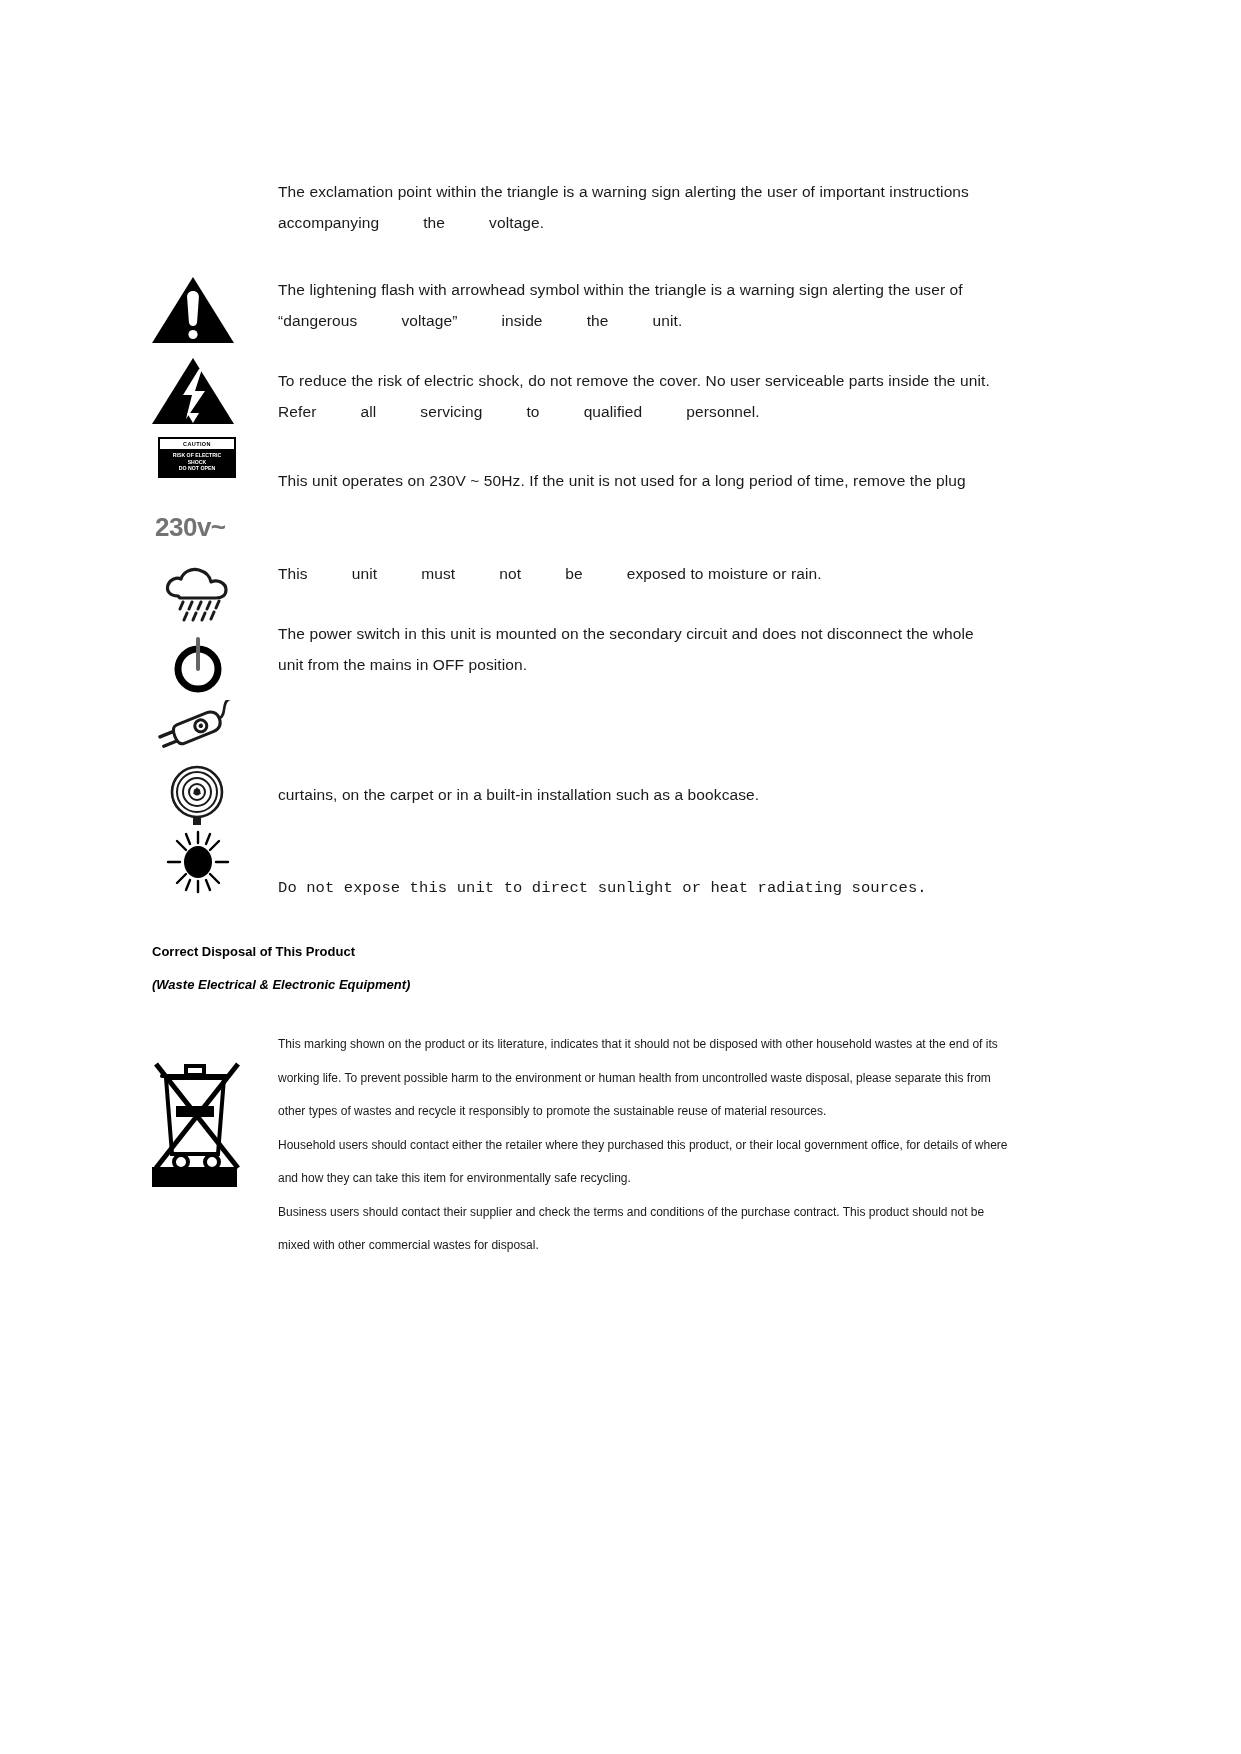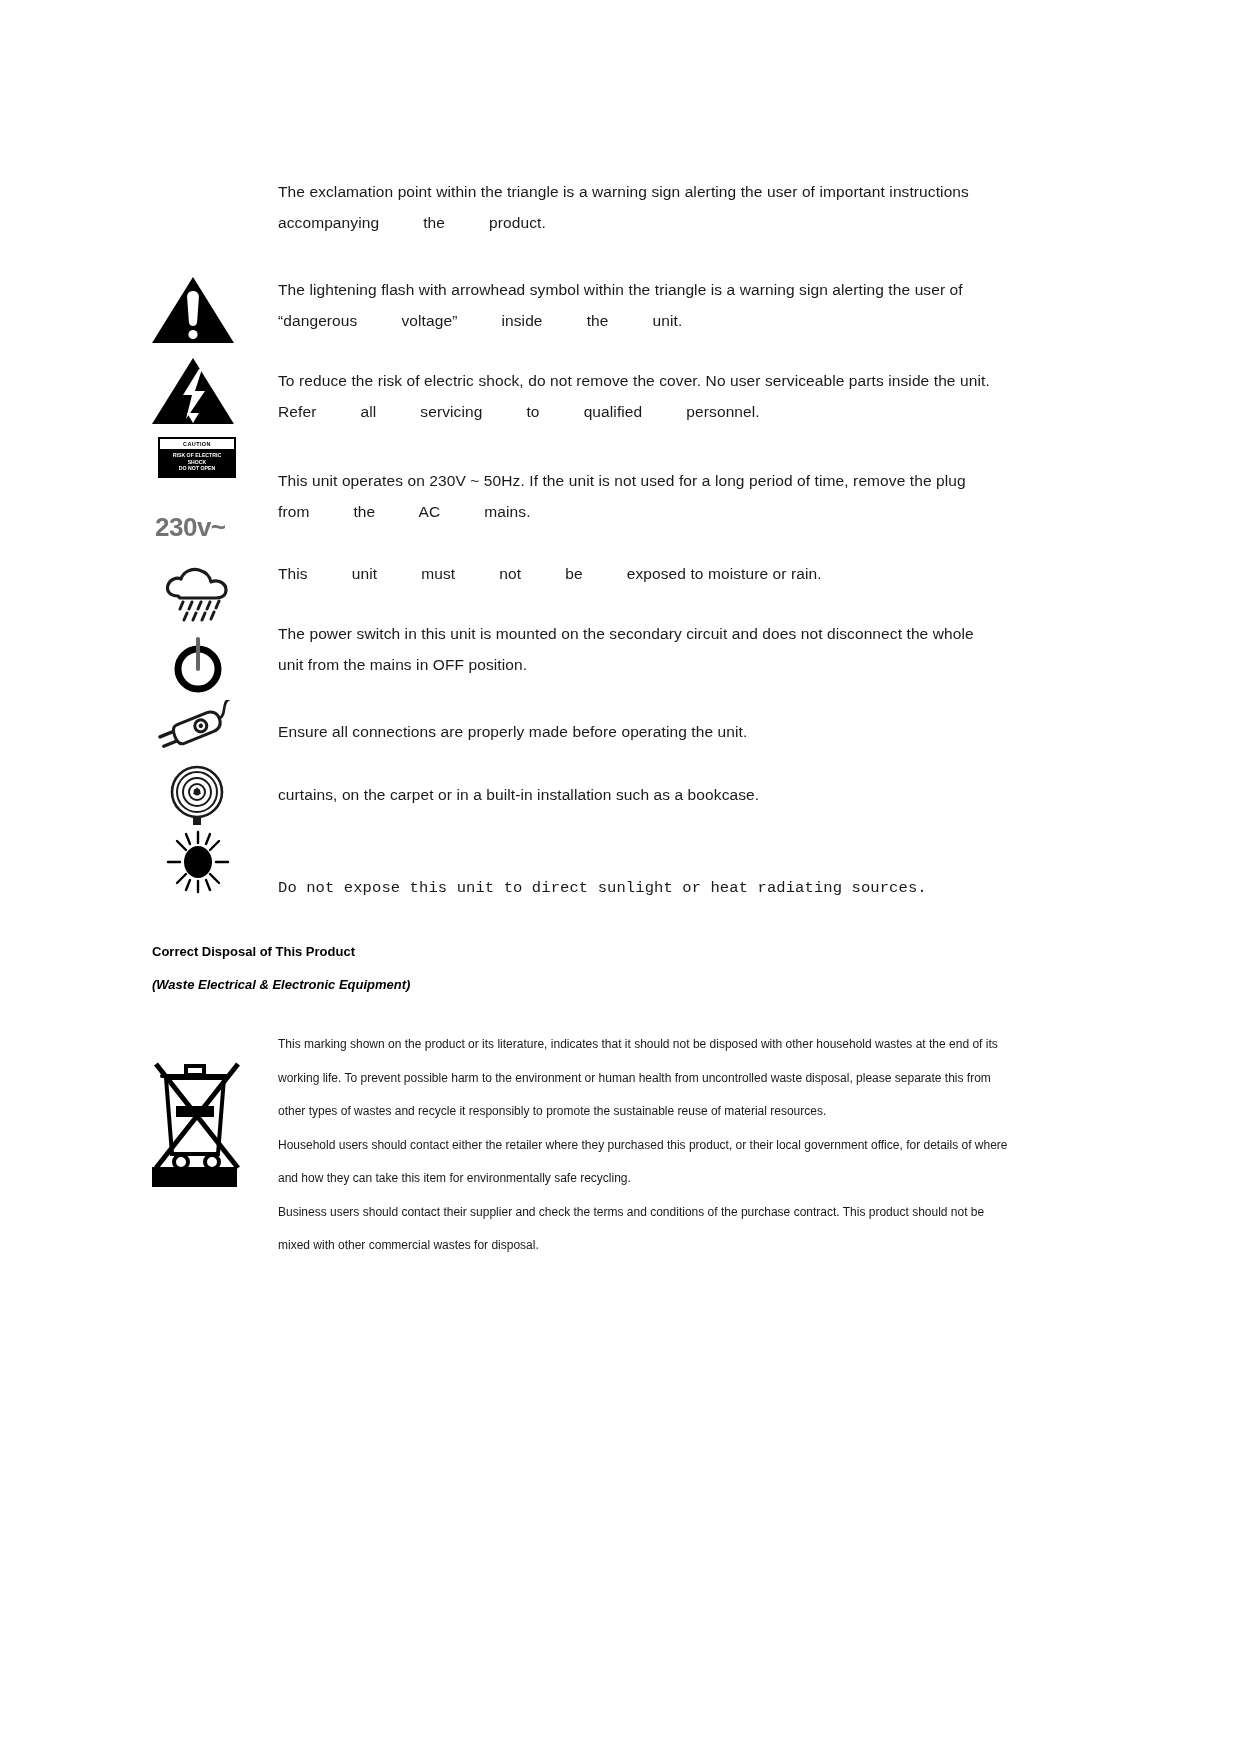--- a/index.html
+++ b/index.html
@@ -72,21 +72,21 @@
   svg { display: block; }
 </style>
 </head>
 <body>
 
 <div class="page">
 
   <div class="safety-row" style="position:absolute; left:150px; top:176px; width:880px;">
     <div class="text-cell">
       <span class="ln">The exclamation point within the triangle is a warning sign alerting the user of important instructions</span>
-      <span class="ln">accompanying          the          product.</span>
+      <span class="ln">accompanying          the          voltage.</span>
     </div>
   </div>
 
   <div class="safety-row" style="position:absolute; left:150px; top:274px; width:880px;">
     <div class="icon-cell">
       <span>
         <svg width="86" height="72" viewBox="0 0 86 72" aria-hidden="true">
           <polygon points="43,3 84,69 2,69" fill="#000000"></polygon>
           <path d="M43,17 C46.6,17 49.2,19.6 48.9,23.2 L47.1,48 C46.9,50.4 45.2,52 43,52 C40.8,52 39.1,50.4 38.9,48 L37.1,23.2 C36.8,19.6 39.4,17 43,17 Z" fill="#ffffff"></path>
           <circle cx="43" cy="60.5" r="4.6" fill="#ffffff"></circle>
@@ -122,21 +122,20 @@
         <div style="font-size:5.2px; font-weight:bold;">RISK OF ELECTRIC</div>
         <div style="font-size:5.2px; font-weight:bold;">SHOCK</div>
         <div style="font-size:5.2px; font-weight:bold;">DO NOT OPEN</div>
       </div>
     </div>
   </div>
 
   <div class="safety-row" style="position:absolute; left:150px; top:465px; width:880px;">
     <div class="text-cell">
       <span class="ln">This unit operates on 230V ~ 50Hz. If the unit is not used for a long period of time, remove the plug</span>
-      <span class="ln">from          the          AC          mains.</span>
     </div>
   </div>
 
   <div style="position:absolute; left:155px; top:512px; width:110px; font-size:26px; font-weight:bold; letter-spacing:-0.5px; color:#737373;">
     <span>230v~</span>
   </div>
 
   <div class="safety-row" style="position:absolute; left:150px; top:558px; width:880px;">
     <div class="text-cell">
       <span class="ln">This          unit          must          not          be          exposed to moisture or rain.</span>
@@ -167,25 +166,20 @@
     </div>
   </div>
 
   <div style="position:absolute; left:166px; top:635px;">
     <svg width="64" height="62" viewBox="0 0 64 62" aria-hidden="true">
       <path d="M32,14 A20,20 0 1,0 32,54 A20,20 0 1,0 32,14 Z" fill="none" stroke="#000" stroke-width="7"></path>
       <line x1="32" y1="4" x2="32" y2="34" stroke="#666" stroke-width="4" stroke-linecap="round"></line>
     </svg>
   </div>
 
-  <div class="safety-row" style="position:absolute; left:150px; top:716px; width:880px;">
-    <div class="text-cell">
-      <span class="ln">Ensure all connections are properly made before operating the unit.</span>
-    </div>
-  </div>
 
   <div style="position:absolute; left:158px; top:700px;">
     <svg width="86" height="58" viewBox="0 0 86 58" aria-hidden="true">
       <g transform="rotate(-22 43 29)">
         <path d="M22,16 L54,16 C60,16 64,20 64,26 C64,32 60,36 54,36 L22,36 C18,36 16,32 16,26 C16,20 18,16 22,16 Z" fill="none" stroke="#1a1a1a" stroke-width="3"></path>
         <circle cx="44" cy="26" r="6" fill="none" stroke="#1a1a1a" stroke-width="3"></circle>
         <circle cx="44" cy="26" r="2.2" fill="#1a1a1a"></circle>
         <line x1="16" y1="21" x2="2" y2="21" stroke="#1a1a1a" stroke-width="3.4" stroke-linecap="round"></line>
         <line x1="16" y1="31" x2="2" y2="31" stroke="#1a1a1a" stroke-width="3.4" stroke-linecap="round"></line>
         <path d="M64,26 C72,26 72,12 80,12 L86,12" fill="none" stroke="#1a1a1a" stroke-width="2.6"></path>

